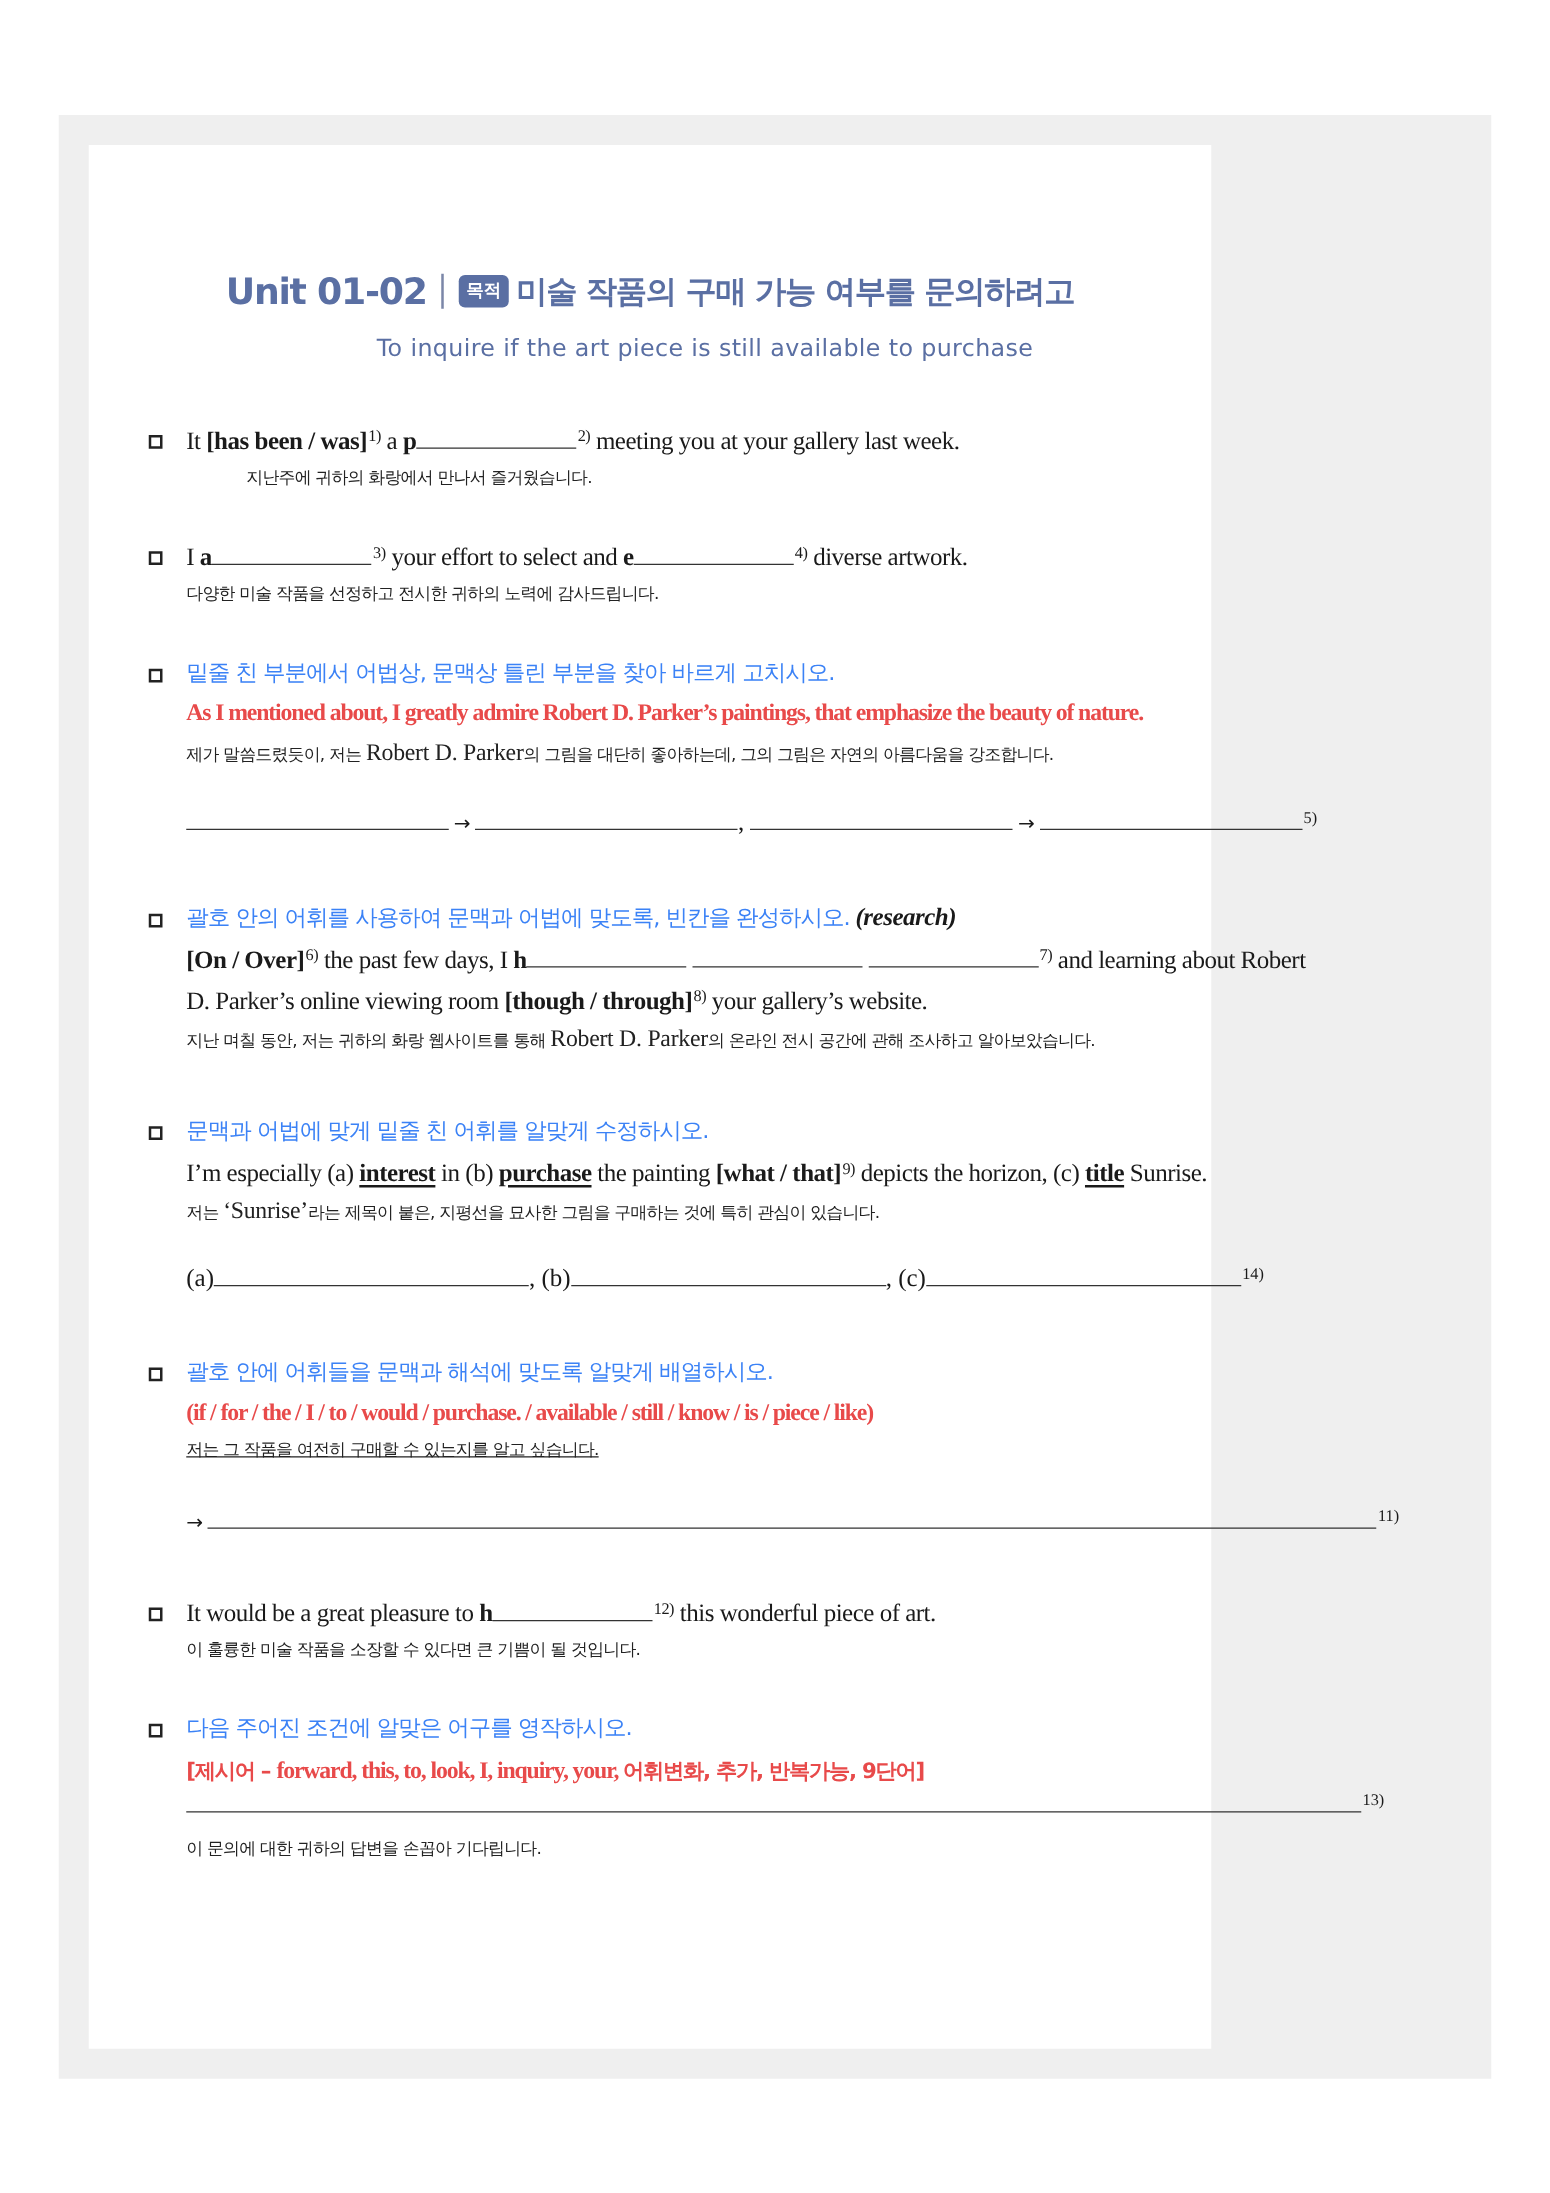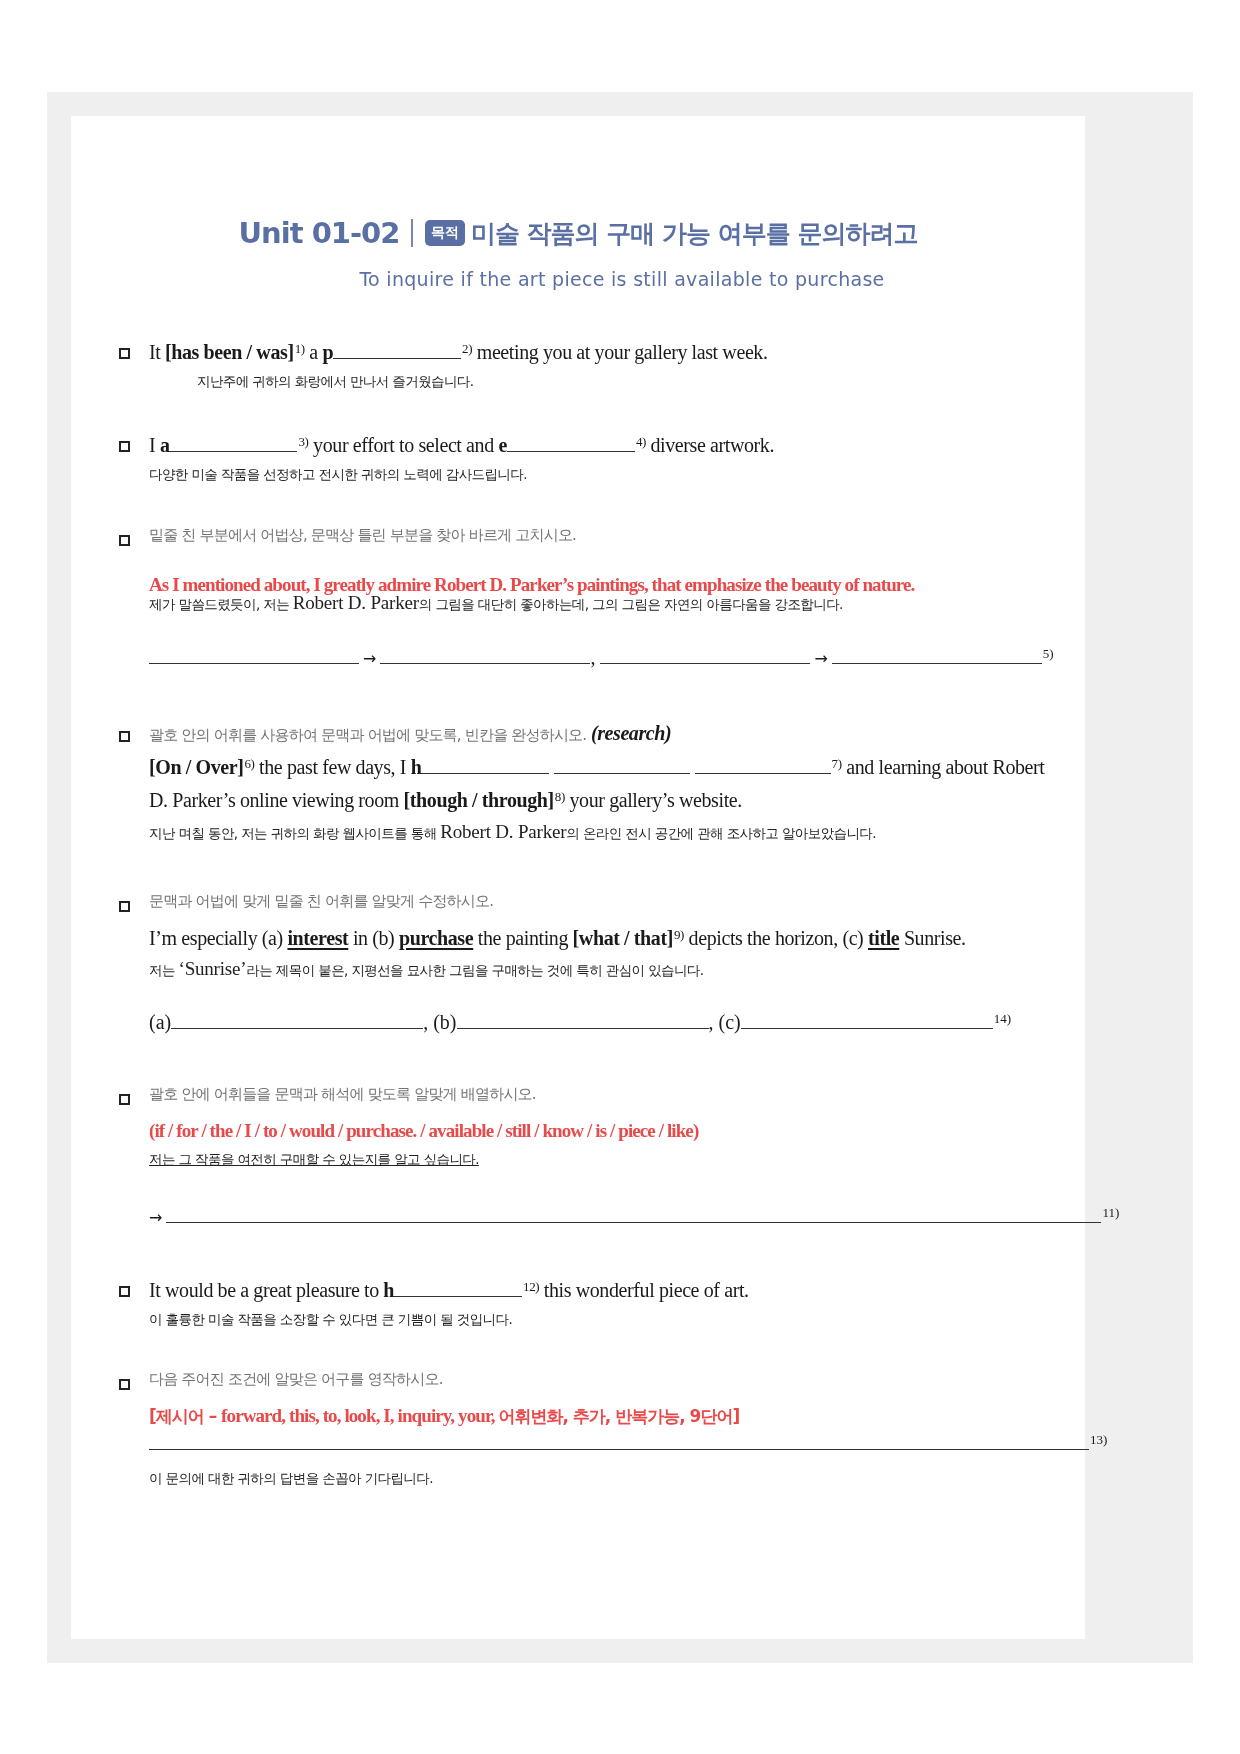--- a/index.html
+++ b/index.html
@@ -1,30 +1,30 @@
 <!DOCTYPE html>
 <html><head>
 <meta charset="utf-8">
 <style>
   html, body { margin: 0; padding: 0; background: #ffffff; }
   body { width: 1240px; height: 1754px; position: relative; overflow: hidden; }
   .frame { position: absolute; left: 47px; top: 92px; width: 1146px; height: 1571px; background: #efefef; }
-  .page { position: absolute; left: 71px; top: 116px; width: 1014px; height: 1523px; background: #ffffff; }
+  .page { position: absolute; left: 71px; top: 116px; width: 898px; height: 1523px; background: #ffffff; }
 
   .title-row { position: absolute; left: 0; top: 100px; width: 100%; text-align: center; white-space: nowrap; }
   .unit { font-family: "DejaVu Sans", sans-serif; font-weight: bold; font-size: 29px; color: #5a6fa3; letter-spacing: -1px; vertical-align: middle; }
   .sep { display: inline-block; width: 1.5px; height: 28px; background: #7b86a8; margin: 0 12px; vertical-align: middle; }
   .badge { display: inline-block; background: #5a6fa3; color: #ffffff; font-family: "DejaVu Sans", sans-serif; font-weight: bold; font-size: 14px; border-radius: 5px; padding: 4px 6px; vertical-align: middle; margin-right: 6px; }
   .ko-title { font-family: "DejaVu Sans", sans-serif; font-weight: bold; font-size: 25px; color: #5a6fa3; letter-spacing: -1px; vertical-align: middle; }
   .subtitle { position: absolute; left: 0; top: 152px; width: 100%; text-align: center; font-family: "DejaVu Sans", sans-serif; font-size: 19px; color: #5a6fa3; letter-spacing: 0.3px; padding-left: 44px; }
 
   .q { position: absolute; left: 48px; width: 1030px; }
   .box { position: absolute; left: 0; top: 7px; width: 11px; height: 11px; border: 2px solid #222; box-sizing: border-box; }
   .line { position: absolute; left: 30px; white-space: nowrap; font-family: "Liberation Serif", serif; font-size: 20px; color: #1a1a1a; letter-spacing: -0.4px; }
-  .ko { font-family: "DejaVu Sans", sans-serif; font-size: 15px; color: #737373; letter-spacing: -0.8px; }
+  .ko { font-family: "DejaVu Sans", sans-serif; font-size: 18px; color: #3b82f6; letter-spacing: -0.8px; }
   .ko-small { position: absolute; left: 30px; white-space: nowrap; font-family: "DejaVu Sans", sans-serif; font-size: 13.5px; color: #222; letter-spacing: -0.6px; }
   .ko-small .en { font-family: "Liberation Serif", serif; font-size: 19px; letter-spacing: -0.2px; }
   .red { color: #e84a4a; font-weight: bold; letter-spacing: -0.9px; }
   .red .ko-in { font-family: "DejaVu Sans", sans-serif; font-size: 17px; letter-spacing: -1px; }
   b { font-weight: bold; }
   .sup { font-size: 13px; vertical-align: 6px; margin-left: 1px; }
   .blank { display: inline-block; border-bottom: 1.3px solid #333; height: 16px; vertical-align: baseline; }
   .ul { text-decoration: underline; font-weight: bold; text-underline-offset: 3px; }
   .arrow { font-family: "DejaVu Sans", sans-serif; font-size: 16px; margin: 0 4px; }
   .ans-row { position: absolute; left: 30px; white-space: nowrap; font-family: "Liberation Serif", serif; font-size: 20px; color: #1a1a1a; }
@@ -53,21 +53,21 @@
     <span class="box"></span>
     <div class="line" style="top:0;">
       <span>I </span><b>a</b><span class="blank" style="width:128px;"></span><span class="sup">3)</span><span> your effort to select and </span><b>e</b><span class="blank" style="width:128px;"></span><span class="sup">4)</span><span> diverse artwork.</span>
     </div>
     <div class="ko-small" style="top:32px;">다양한 미술 작품을 선정하고 전시한 귀하의 노력에 감사드립니다.</div>
   </div>
 
   <div class="q" style="top:412px;">
     <span class="box"></span>
     <div class="line ko" style="top:-2px;">밑줄 친 부분에서 어법상, 문맥상 틀린 부분을 찾아 바르게 고치시오.</div>
-    <div class="line red" style="top:46px; font-size:19px;">As I mentioned about, I greatly admire Robert D. Parker’s paintings, that emphasize the beauty of nature.</div>
+    <div class="line red" style="top:32px; font-size:19px;">As I mentioned about, I greatly admire Robert D. Parker’s paintings, that emphasize the beauty of nature.</div>
     <div class="ko-small" style="top:64px;"><span>제가 말씀드렸듯이, 저는 </span><span class="en">Robert D. Parker</span><span>의 그림을 대단히 좋아하는데, 그의 그림은 자연의 아름다움을 강조합니다.</span></div>
     <div class="ans-row" style="top:118px;">
       <span class="blank" style="width:210px;"></span><span class="arrow">→</span><span class="blank" style="width:210px;"></span><span>,</span> <span class="blank" style="width:210px;"></span><span class="arrow">→</span><span class="blank" style="width:210px;"></span><span class="sup">5)</span>
     </div>
   </div>
 
   <div class="q" style="top:608px;">
     <span class="box"></span>
     <div class="line" style="top:-2px;"><span class="ko">괄호 안의 어휘를 사용하여 문맥과 어법에 맞도록, 빈칸을 완성하시오.</span> <b><i>(research)</i></b></div>
     <div class="line" style="top:32px;">

